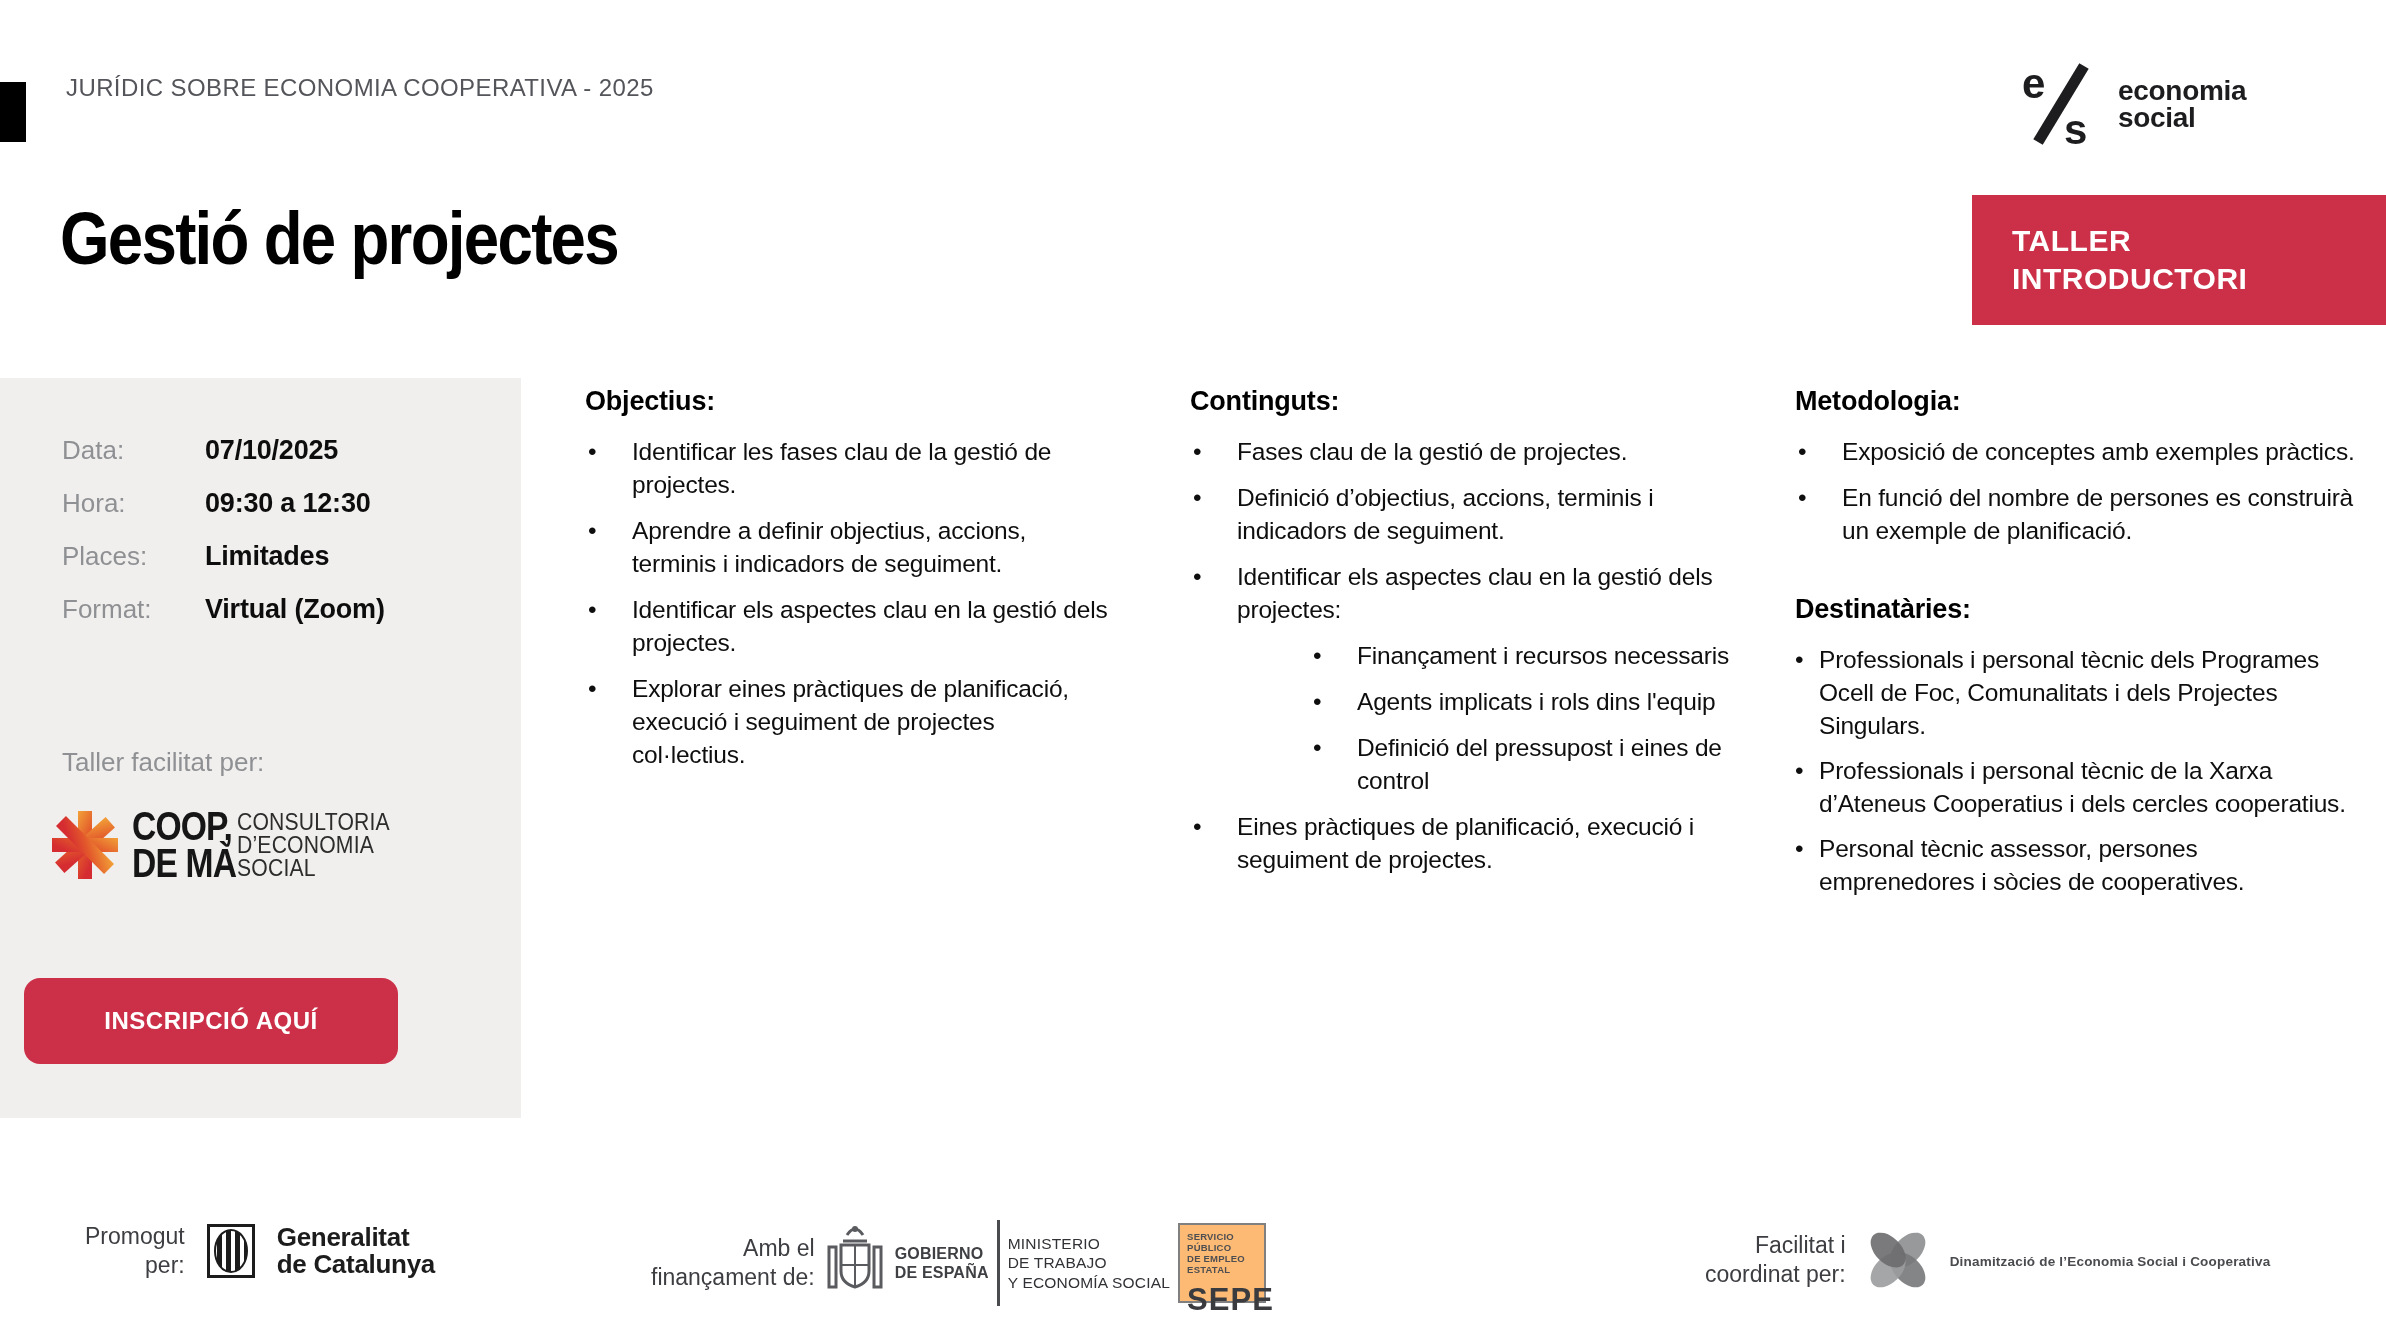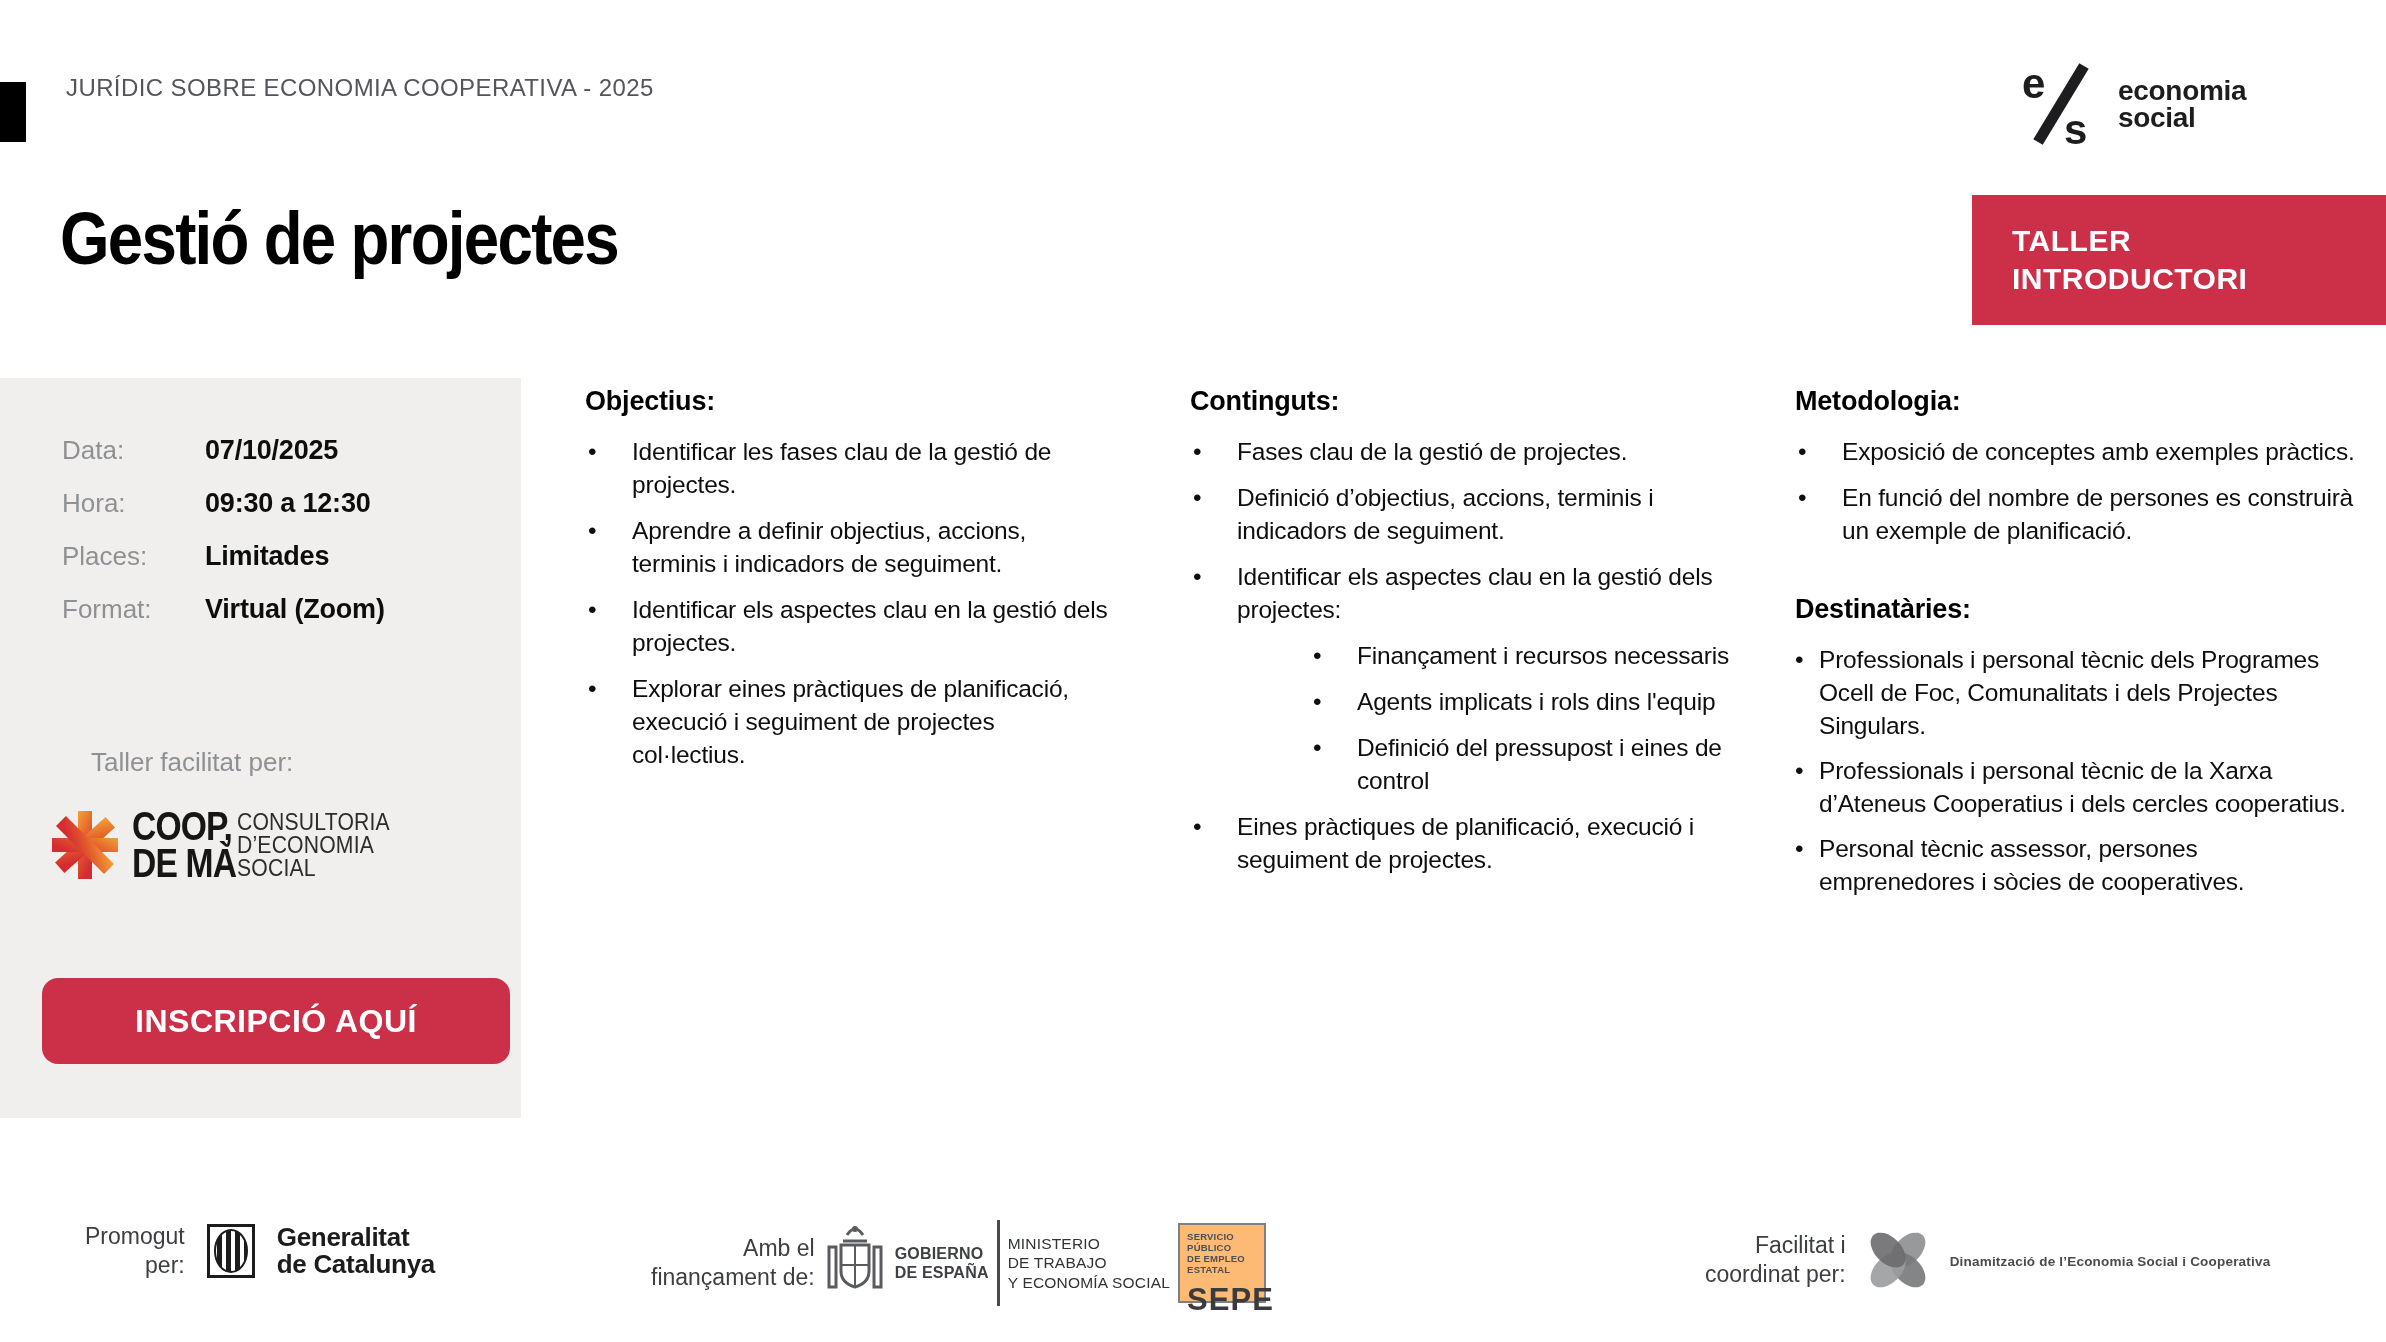--- a/index.html
+++ b/index.html
@@ -22,30 +22,30 @@
            white-space:nowrap; color:#000; }
   .badge { position:absolute; left:1972px; top:195px; width:414px; height:130px;
            display:flex; flex-direction:column; justify-content:center;
            padding-left:40px; color:#fff; font-size:30px; font-weight:700;
            line-height:38px; letter-spacing:.5px; }
   
   .panel { position:absolute; left:0; top:378px; width:521px; height:740px; background:#f0efed; }
   .detail-row { position:absolute; left:62px; display:flex; }
   .detail-label { width:143px; font-size:26px; color:#8f9093; }
   .detail-value { font-size:27px; font-weight:700; color:#0d0d0d; letter-spacing:-.2px; }
-  .facil-label { position:absolute; left:62px; top:369px; font-size:26px; color:#8f9093;margin-left:29px; }
+  .facil-label { position:absolute; left:62px; top:369px; font-size:26px; color:#8f9093; }
   .coop-block { position:absolute; left:52px; top:430px; display:flex; align-items:center; gap:14px; }
   .coop-word { font-size:41px; font-weight:900; line-height:37px; letter-spacing:-1px;
                color:#161616; transform:scaleX(.82); transform-origin:left center; white-space:nowrap; }
   .coop-accent { font-weight:900; }
   .coop-tag { font-size:23px; line-height:23px; color:#2c2c2c; letter-spacing:.2px;
               transform:scaleX(.92); transform-origin:left center; margin-left:-36px; }
-  .cta { position:absolute; left:42px; top:600px; width:468px; height:86px; border:none;
+  .cta { position:absolute; left:24px; top:600px; width:374px; height:86px; border:none;
          border-radius:16px; color:#ffffff; font-family:"Liberation Sans", sans-serif;
-         font-size:32px; font-weight:700; letter-spacing:.5px; display:flex;
+         font-size:24px; font-weight:700; letter-spacing:.5px; display:flex;
          align-items:center; justify-content:center; cursor:pointer; }
   
   .col { position:absolute; top:386px; }
   .col-1 { left:585px; width:525px; }
   .col-2 { left:1190px; width:540px; }
   .col-3 { left:1795px; width:560px; }
   .col-heading { font-size:27px; font-weight:700; color:#000; margin-bottom:18px; letter-spacing:-.2px; }
   .bullet { position:relative; padding-left:47px; font-size:24.5px; line-height:33px;
             color:#0e0e0e; margin-bottom:13px; letter-spacing:-.2px; }
   .bullet::before { content:"\2022"; position:absolute; left:3px; }

